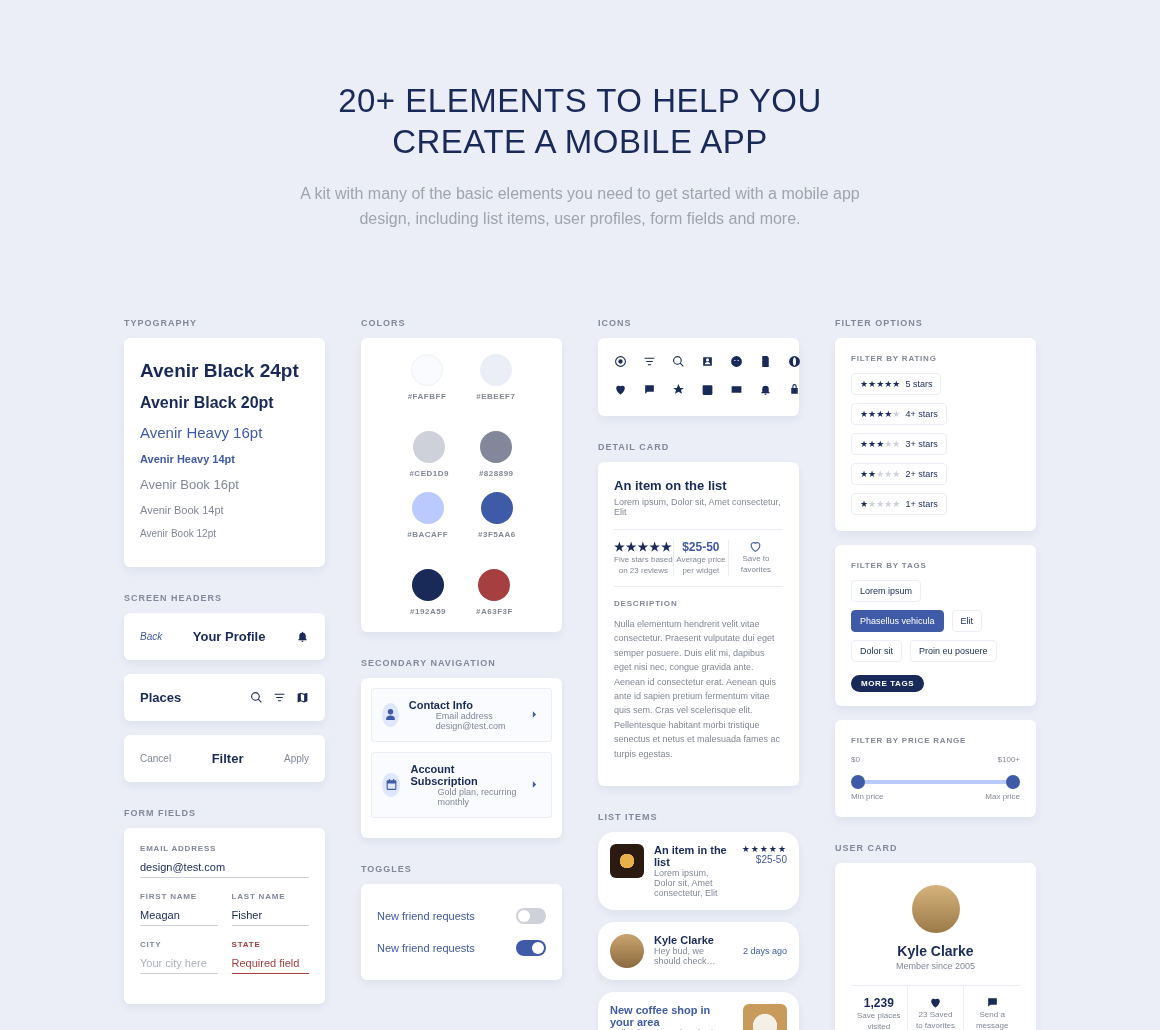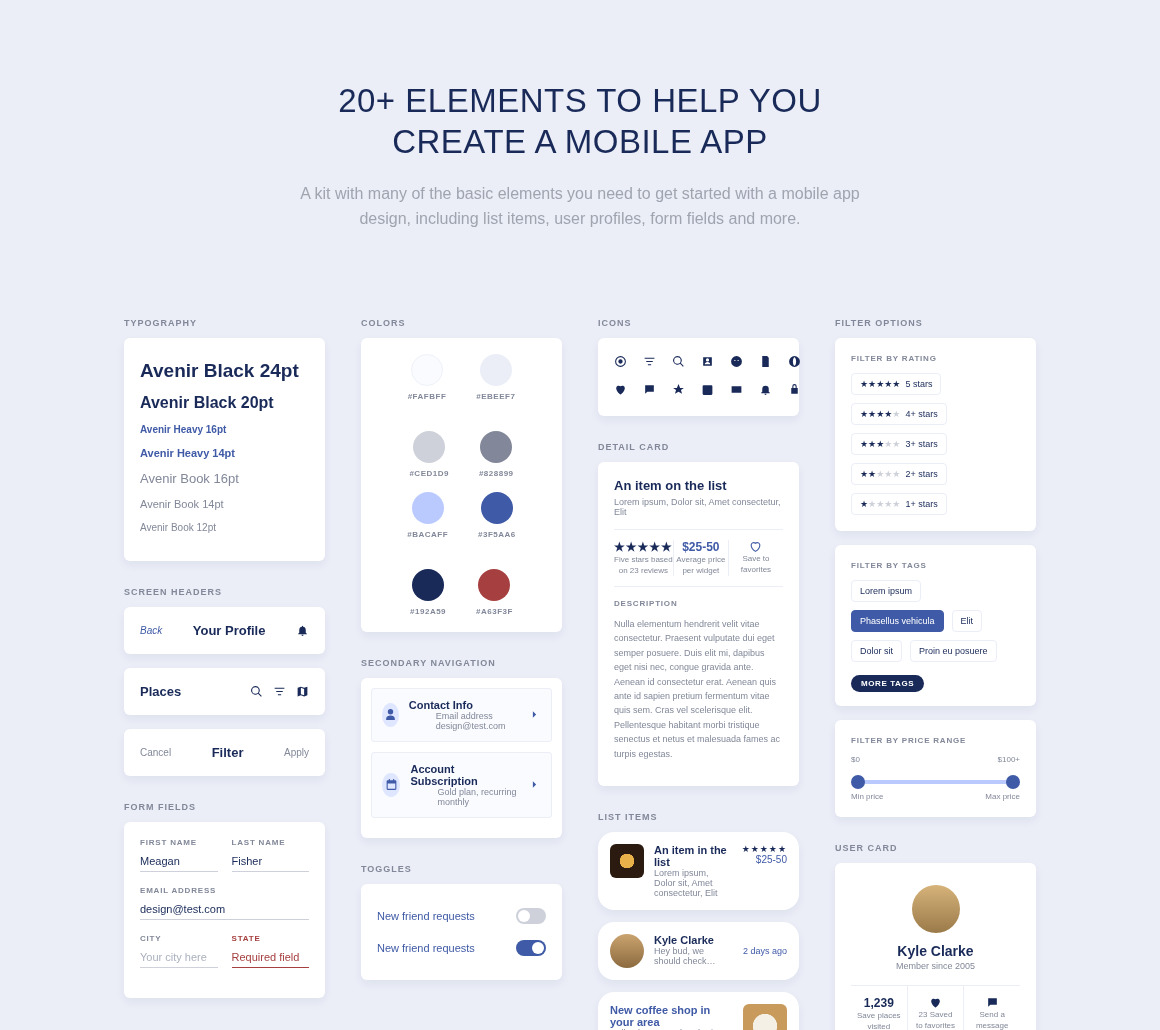--- a/index.html
+++ b/index.html
@@ -19,21 +19,21 @@
   .hero h1{font-size:33px;line-height:1.25;font-weight:400;letter-spacing:.5px;margin:0 0 4px;color:var(--navy);text-transform:uppercase;}
   .hero p{color:#9fa4af;font-size:16px;line-height:1.6;margin:18px auto 0;max-width:600px;}
   .grid{display:flex;gap:36px;padding:0 124px;}
   .col{flex:1;min-width:0;}
   .section-label{font-size:9px;letter-spacing:1px;font-weight:800;color:var(--grey);text-transform:uppercase;margin:26px 0 10px;}
   .card{background:var(--card);border-radius:6px;box-shadow:0 4px 10px rgba(25,42,89,.06);padding:16px;}
   
   .typo-item{margin:6px 0 12px;}
   .t-black-24{font-size:19px;font-weight:900;}
   .t-black-20{font-size:16px;font-weight:900;}
-  .t-heavy-16{font-size:10px;font-weight:700;color:var(--blue);}
+  .t-heavy-16{font-size:15px;font-weight:400;color:var(--blue);}
   .t-heavy-14{font-size:11px;font-weight:800;color:var(--blue);}
   .t-book-16{font-size:13px;font-weight:400;color:var(--grey);}
   .t-book-14{font-size:11px;font-weight:400;color:var(--grey);}
   .t-book-12{font-size:10px;font-weight:400;color:var(--grey);}
   
   .hdr{background:var(--card);border-radius:6px;box-shadow:0 4px 10px rgba(25,42,89,.06);padding:16px;display:flex;align-items:center;justify-content:space-between;margin-bottom:14px;}
   .hdr .title{font-weight:900;font-size:13px;}
   .hdr .left,.hdr .right{font-size:10px;color:var(--grey);}
   .hdr .icons{display:flex;gap:10px;color:var(--navy);}
   .hdr .link{color:var(--blue);font-size:10px;font-style:italic;}
@@ -172,32 +172,32 @@
     <div class="hdr">
       <span class="left">Cancel</span>
       <span class="title">Filter</span>
       <span class="right">Apply</span>
     </div>
 
     <div class="section-label">FORM FIELDS</div>
     <div class="card">
       <div class="form-row">
         <div class="field">
+          <label>EMAIL ADDRESS</label>
+          <input value="design@test.com" style="">
+        </div>
+      </div>
+      <div class="form-row">
+        <div class="field">
           <label>FIRST NAME</label>
           <input value="Meagan" style="">
         </div>
         <div class="field">
           <label>LAST NAME</label>
           <input value="Fisher" style="">
-        </div>
-      </div>
-      <div class="form-row">
-        <div class="field">
-          <label>EMAIL ADDRESS</label>
-          <input value="design@test.com" style="">
         </div>
       </div>
       <div class="form-row">
         <div class="field">
           <label>CITY</label>
           <input placeholder="Your city here" style="">
         </div>
         <div class="field req">
           <label>STATE</label>
           <input style="color: rgb(166, 63, 63);" value="Required field">

